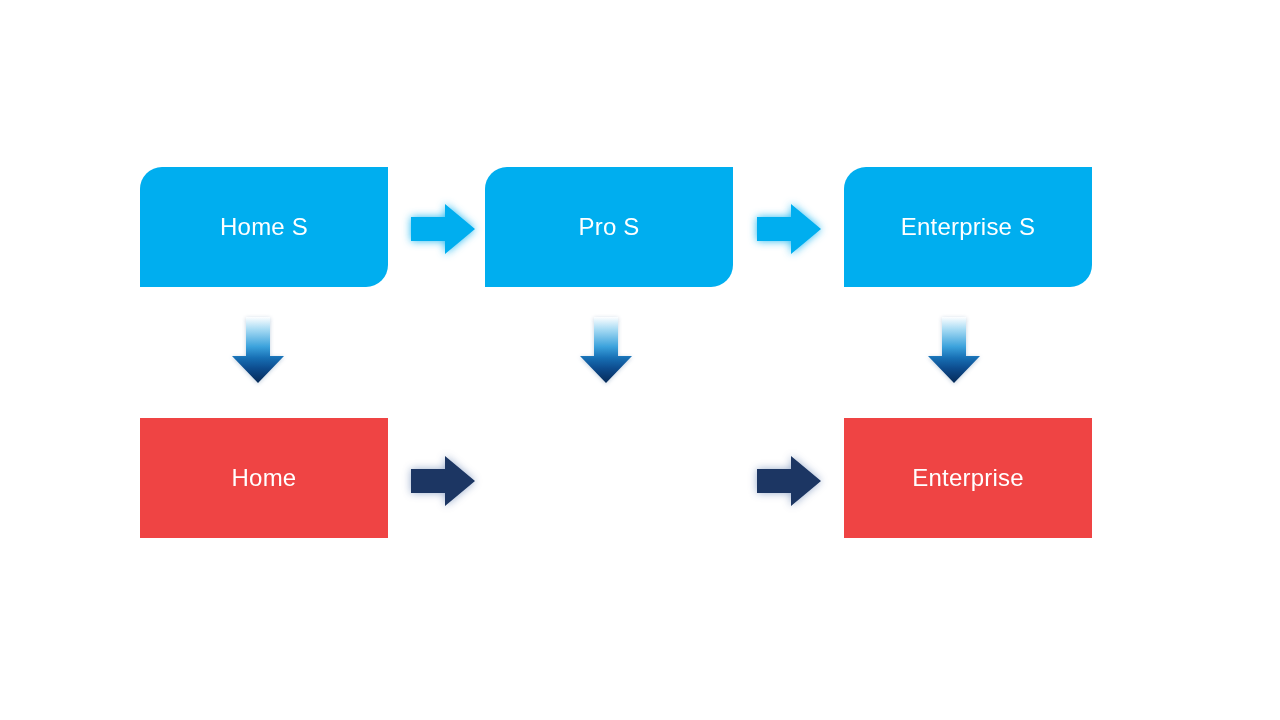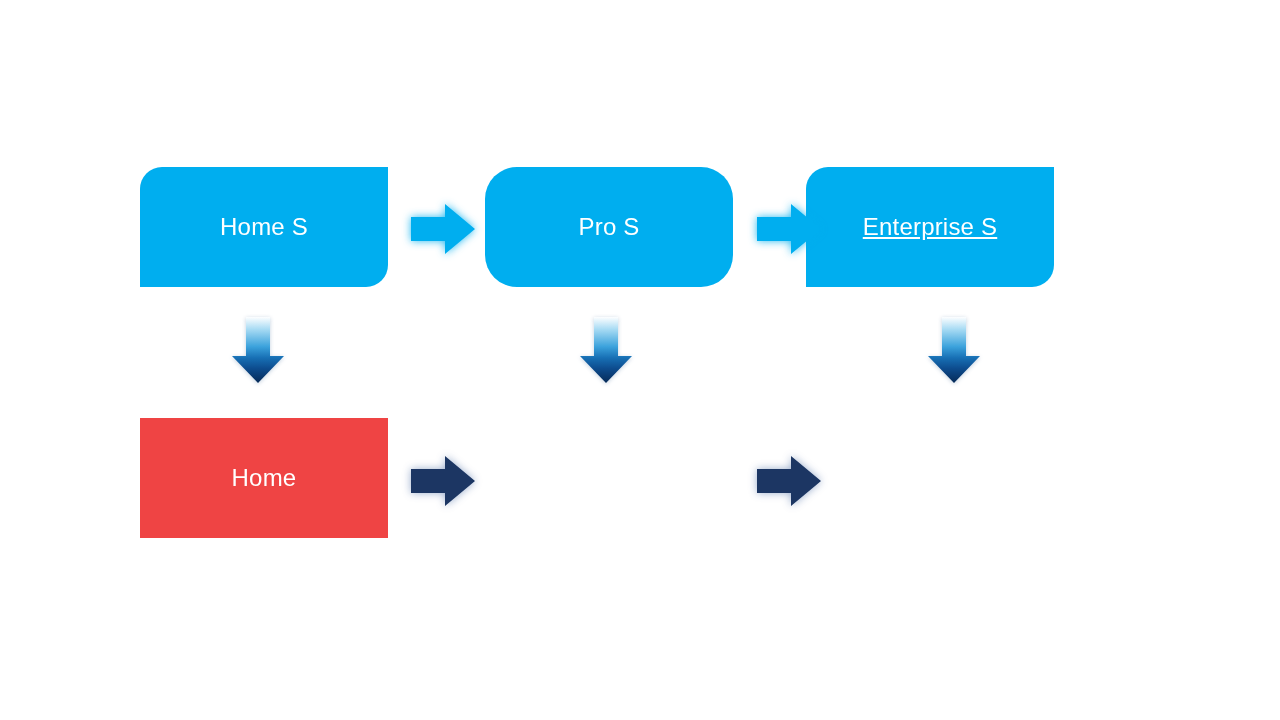--- a/index.html
+++ b/index.html
@@ -32,22 +32,22 @@
     background: #00aeef;
     border-radius: 22px 0 22px 0;
     top: 167px;
   }
   .node-bottom {
     background: #ef4444;
     border-radius: 0;
     top: 418px;
   }
   .col-1 { left: 140px; }
-  .col-2 { left: 485px; border-radius: 32px; }
-  .col-3 { left: 806px; text-decoration: underline; }
+  .col-2 { left: 485px; }
+  .col-3 { left: 844px; }
 
   .arrow-right {
     position: absolute;
     width: 66px;
     height: 50px;
   }
   .arrow-right-top {
     top: 204px;
     filter: drop-shadow(0 0 4px rgba(0, 174, 239, 0.85));
   }
@@ -117,20 +117,23 @@
   <svg class="arrow-down down-2" viewBox="0 0 52 66">
     <polygon points="14,0 38,0 38,39 52,39 26,66 0,39 14,39" fill="url(#grad-down)"></polygon>
   </svg>
   <svg class="arrow-down down-3" viewBox="0 0 52 66">
     <polygon points="14,0 38,0 38,39 52,39 26,66 0,39 14,39" fill="url(#grad-down)"></polygon>
   </svg>
 
   <div class="node node-bottom col-1">
     <span>Home</span>
   </div>
+  <div class="node node-bottom col-3">
+    <span>Enterprise</span>
+  </div>
 
   <svg class="arrow-right arrow-right-bottom gap-1" viewBox="0 0 64 50">
     <polygon points="0,13 34,13 34,0 64,25 34,50 34,37 0,37" fill="#1c3663"></polygon>
   </svg>
   <svg class="arrow-right arrow-right-bottom gap-2" viewBox="0 0 64 50">
     <polygon points="0,13 34,13 34,0 64,25 34,50 34,37 0,37" fill="#1c3663"></polygon>
   </svg>
 
 </div>
 

